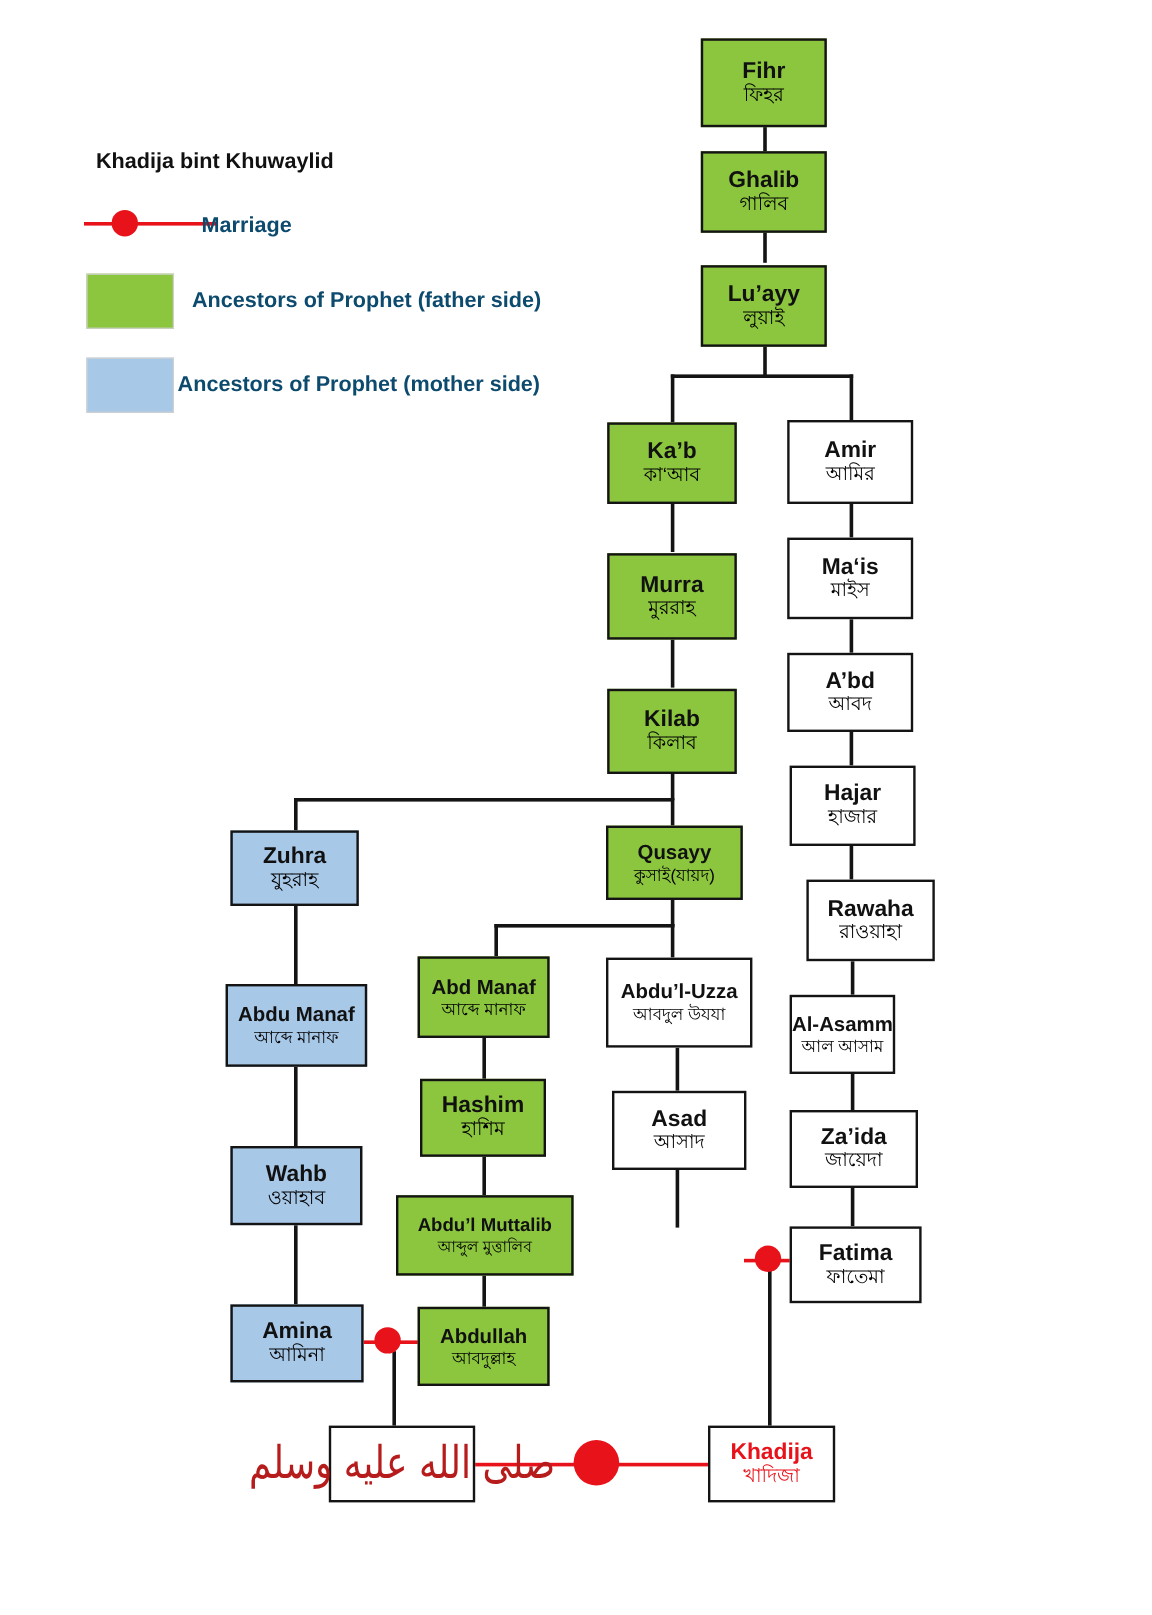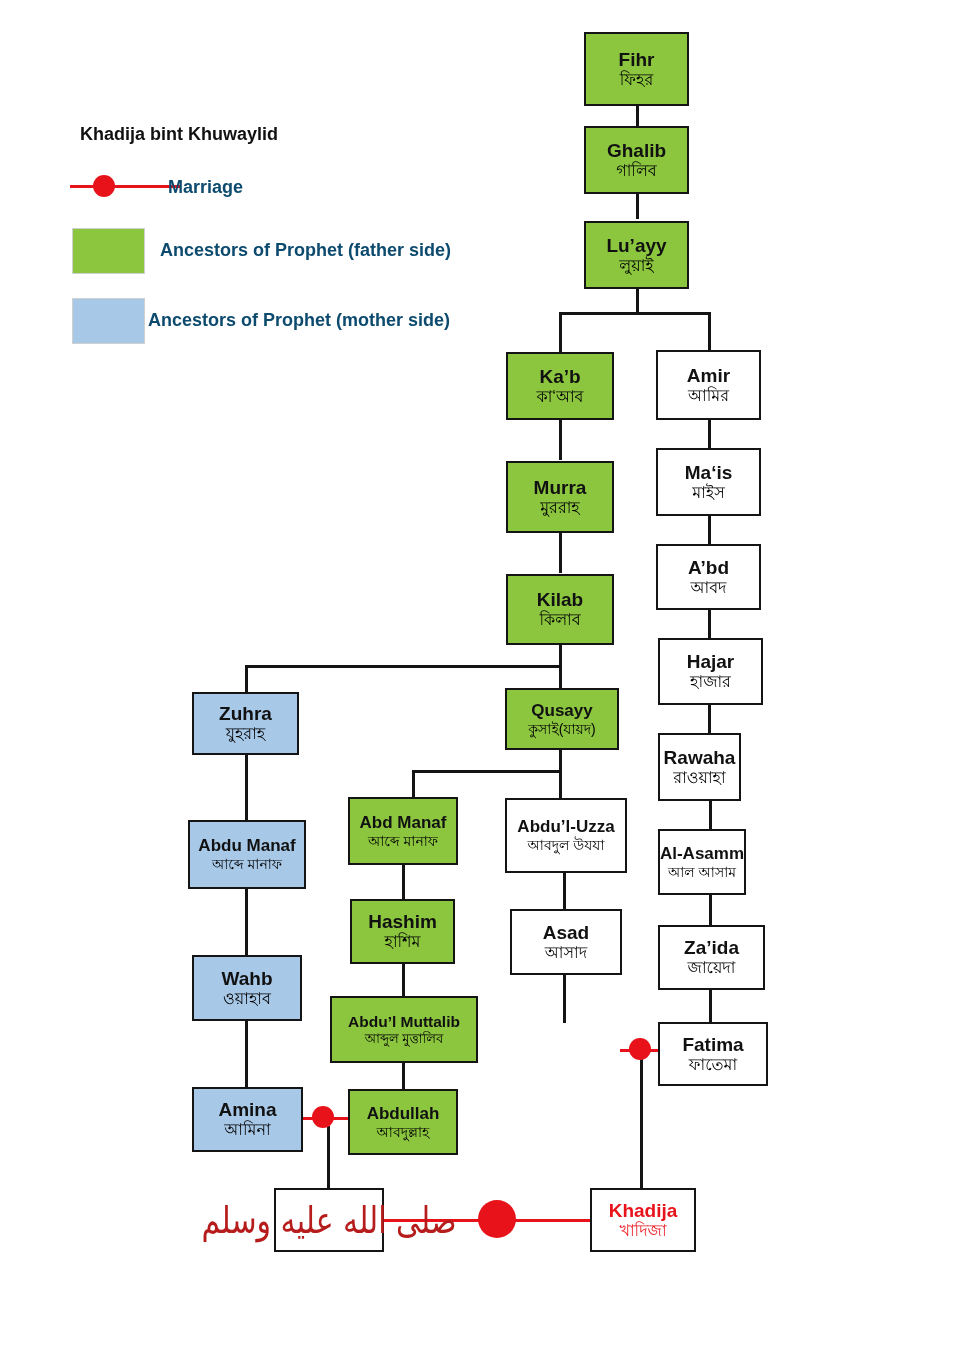--- a/index.html
+++ b/index.html
@@ -256,21 +256,21 @@
   <div class="node white" style="left:656px; top:544px; width:105px; height:66px;">
     <div class="nm">A’bd</div>
     <div class="bn">আবদ</div>
   </div>
 
   <div class="node white" style="left:658px; top:638px; width:105px; height:67px;">
     <div class="nm">Hajar</div>
     <div class="bn">হাজার</div>
   </div>
 
-  <div class="node white" style="left:658px; top:733px; width:83px; height:68px;">
+  <div class="node white" style="left:672px; top:733px; width:107px; height:68px;">
     <div class="nm">Rawaha</div>
     <div class="bn">রাওয়াহা</div>
   </div>
 
   <div class="node white small" style="left:658px; top:829px; width:88px; height:66px;">
     <div class="nm">Al-Asamm</div>
     <div class="bn">আল আসাম</div>
   </div>
 
   <div class="node white" style="left:658px; top:925px; width:107px; height:65px;">
@@ -332,17 +332,17 @@
     <div class="nm">Asad</div>
     <div class="bn">আসাদ</div>
   </div>
 
 
   <div class="node white redtext" style="left:590px; top:1188px; width:106px; height:64px;">
     <div class="nm">Khadija</div>
     <div class="bn">খাদিজা</div>
   </div>
 
-  <div class="calligraphy" style="left:274px; top:1188px; width:110px; height:64px;">
+  <div class="calligraphy" style="left:274px; top:1188px; width:122px; height:64px;">
     <span class="arab">صلى الله عليه وسلم</span>
   </div>
 
 </div>
 
 </body></html>

